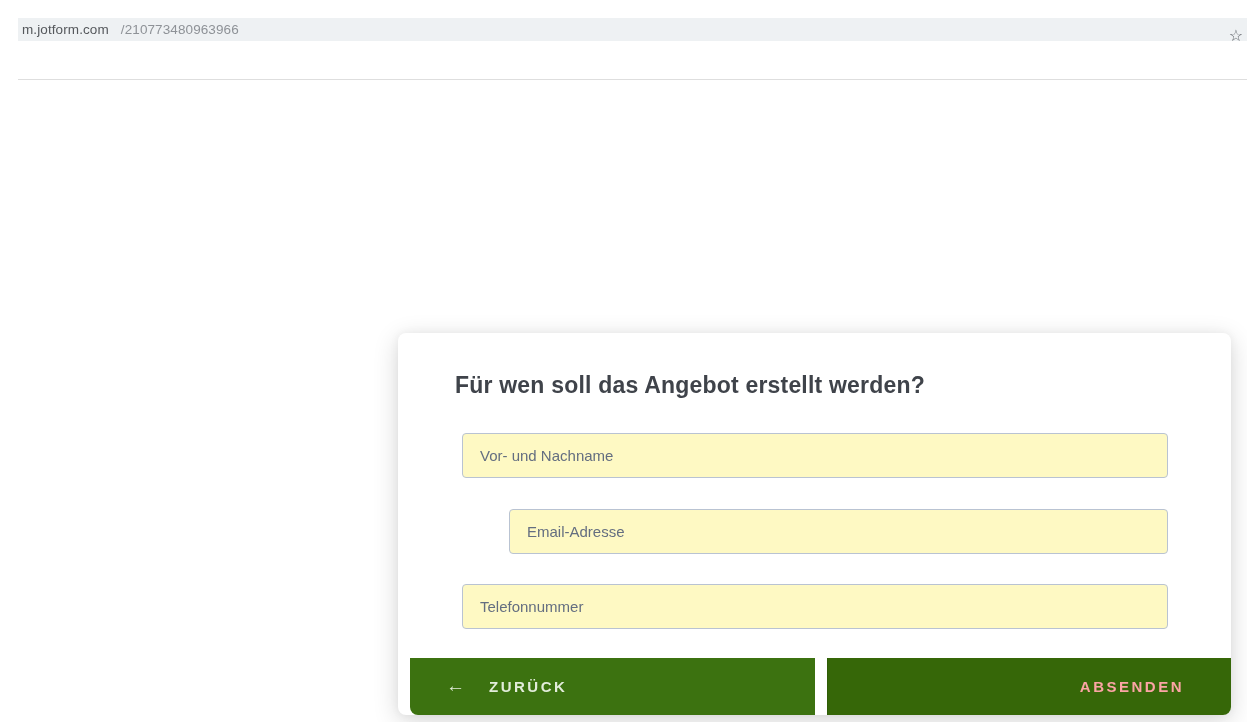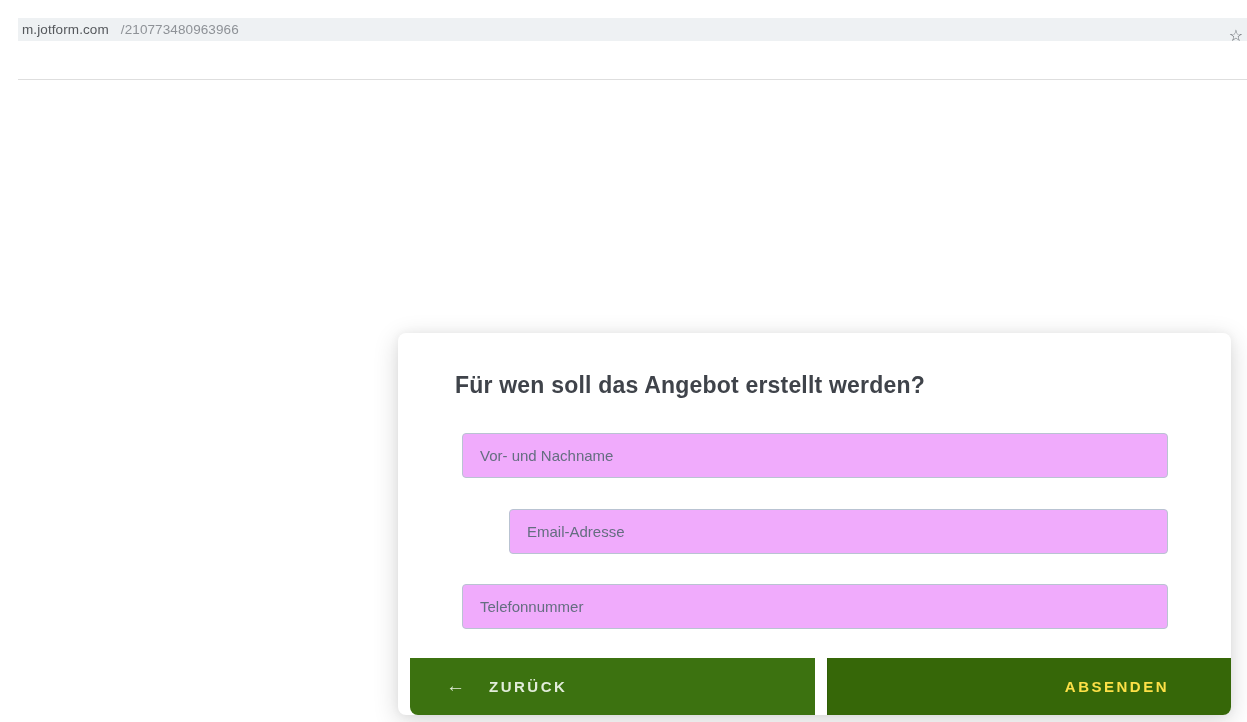--- a/index.html
+++ b/index.html
@@ -69,21 +69,21 @@
     gap: 14px;
   }
   .row-1 { top: 88px; }
   .row-2 { top: 164px; padding-left: 47px; }
   .row-3 { top: 239px; }
   .text-input {
     flex: 1;
     height: 45px;
     border: 1px solid #b9c3d2;
     border-radius: 4px;
-    background: #f0abfc;
+    background: #fef9c3;
     padding: 0 17px;
     font-family: "Liberation Sans", sans-serif;
     font-size: 15px;
     color: #3f434a;
     outline: none;
   }
   .text-input::placeholder {
     color: #646e80;
     opacity: 1;
   }
@@ -118,24 +118,24 @@
   .btn-back .back-arrow {
     font-size: 19px;
     font-weight: normal;
     letter-spacing: 0;
     line-height: 1;
     transform: translateY(-1px);
   }
   .btn-submit {
     width: 416px;
     background: #366708;
-    color: #fde047;
+    color: #fca5a5;
     border-bottom-right-radius: 8px;
     justify-content: flex-end;
-    padding-right: 56px;
+    padding-right: 41px;
     border-left: 1px solid #2f5d07;
   }
 </style>
 </head>
 <body>
 
 <div class="omnibox">
   <span class="url-text"><span class="url-domain">m.jotform.com</span><span class="url-path">/210773480963966</span></span>
   <span class="bookmark-star">☆</span>
 </div>

